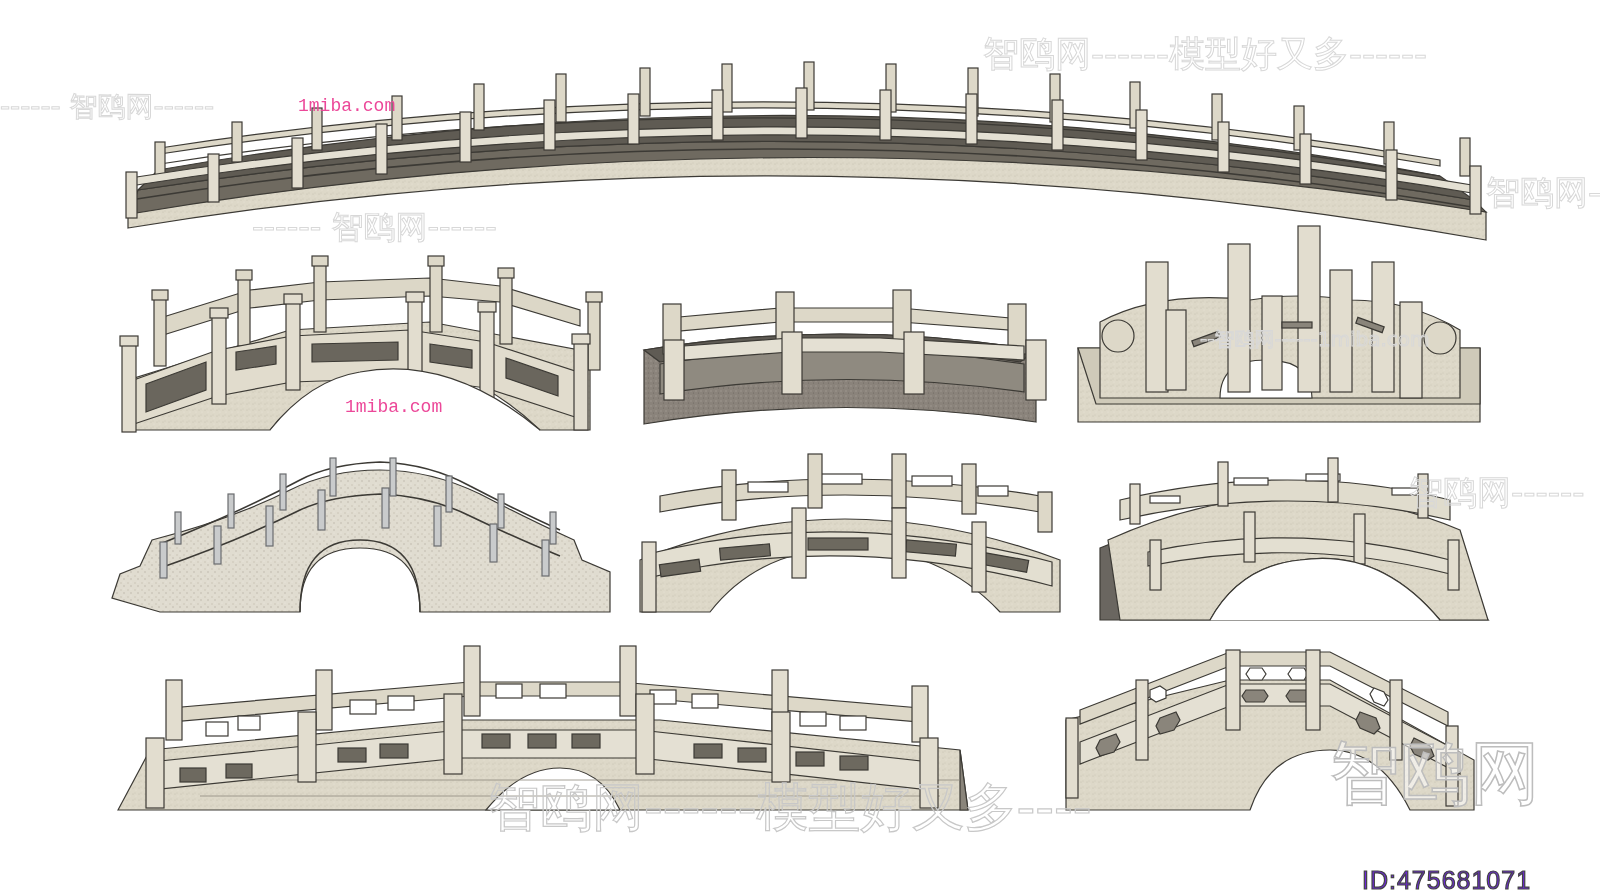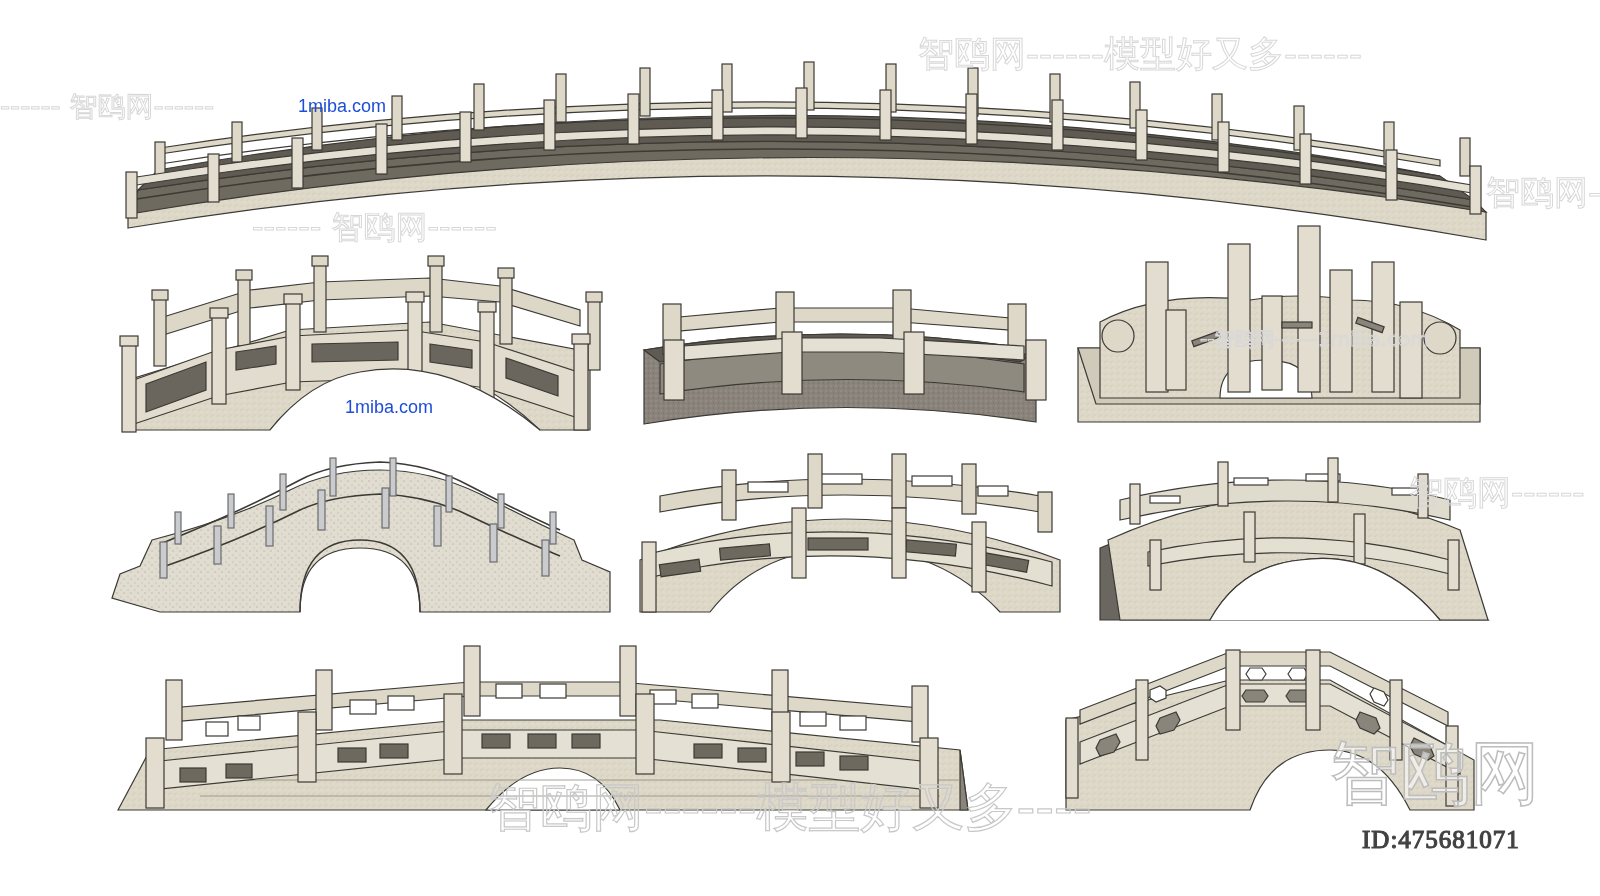--- a/index.html
+++ b/index.html
@@ -1,20 +1,20 @@
 <!DOCTYPE html>
 <html><head>
 <meta charset="utf-8">
 <style>
   html, body { margin:0; padding:0; background:#ffffff; }
   body { width:1600px; height:896px; position:relative; overflow:hidden; font-family:"DejaVu Sans", sans-serif; }
   #canvas { position:absolute; left:0; top:0; width:1600px; height:896px; }
   .wm { position:absolute; color:transparent; -webkit-text-stroke:1px #d8d8d8; font-family:"DejaVu Sans", sans-serif; white-space:nowrap; pointer-events:none; }
-  .wm-url { position:absolute; color:#1d4ed8; font-family:Liberation Sans, sans-serif; white-space:nowrap; pointer-events:none; }
-  .wm-id { position:absolute; left:1362px; top:826px; font-size:25px; color:#404040; -webkit-text-stroke:1.2px #444; font-family:Liberation Serif, serif; letter-spacing:1px; }
+  .wm-url { position:absolute; color:#ec4899; font-family:Liberation Mono, monospace; white-space:nowrap; pointer-events:none; }
+  .wm-id { position:absolute; left:1362px; top:866px; font-size:25px; color:#6d28d9; -webkit-text-stroke:1.2px #444; font-family:Liberation Sans, sans-serif; letter-spacing:1px; }
   .wm-big { position:absolute; left:1330px; top:727px; font-size:70px; color:rgba(255,255,255,0.55); -webkit-text-stroke:1.5px #bdbdbd; font-family:"DejaVu Sans", sans-serif; }
 </style>
 </head>
 <body>
 
 <svg id="canvas" viewBox="0 0 1600 896" xmlns="http://www.w3.org/2000/svg">
   <defs>
     <pattern id="granite" width="6" height="6" patternUnits="userSpaceOnUse">
       <rect width="6" height="6" fill="#ddd8c8"></rect>
       <circle cx="1" cy="2" r="0.6" fill="#c4bfae"></circle>
@@ -333,21 +333,21 @@
       <rect x="1066" y="718" width="12" height="80"></rect>
       <rect x="1136" y="680" width="12" height="80"></rect>
       <rect x="1226" y="650" width="14" height="80"></rect>
       <rect x="1306" y="650" width="14" height="80"></rect>
       <rect x="1390" y="680" width="12" height="80"></rect>
       <rect x="1446" y="726" width="12" height="80"></rect>
     </g>
   </g>
 </svg>
 
-<div class="wm" style="left:918px; top:30px; font-size:36px;">智鸥网------模型好又多------</div>
+<div class="wm" style="left:983px; top:30px; font-size:36px;">智鸥网------模型好又多------</div>
 <div class="wm" style="left:0px; top:88px; font-size:28px;">------ 智鸥网------</div>
 <div class="wm-url" style="left:298px; top:96px; font-size:18px;">1miba.com</div>
 <div class="wm" style="left:252px; top:206px; font-size:32px;">------ 智鸥网------</div>
 <div class="wm-url" style="left:345px; top:397px; font-size:18px;">1miba.com</div>
 <div class="wm" style="left:1200px; top:326px; font-size:20px;text-align:right;">--智鸥网------1miba.com</div>
 <div class="wm" style="left:1486px; top:170px; font-size:34px;">智鸥网—</div>
 <div class="wm" style="left:1409px; top:470px; font-size:34px;">智鸥网------</div>
 <div class="wm" style="left:488px; top:773px; font-size:52px; -webkit-text-stroke:1.2px #c8c8c8;">智鸥网------模型好又多----</div>
 <div class="wm-big">智鸥网</div>
 <div class="wm-id">ID:475681071</div>

